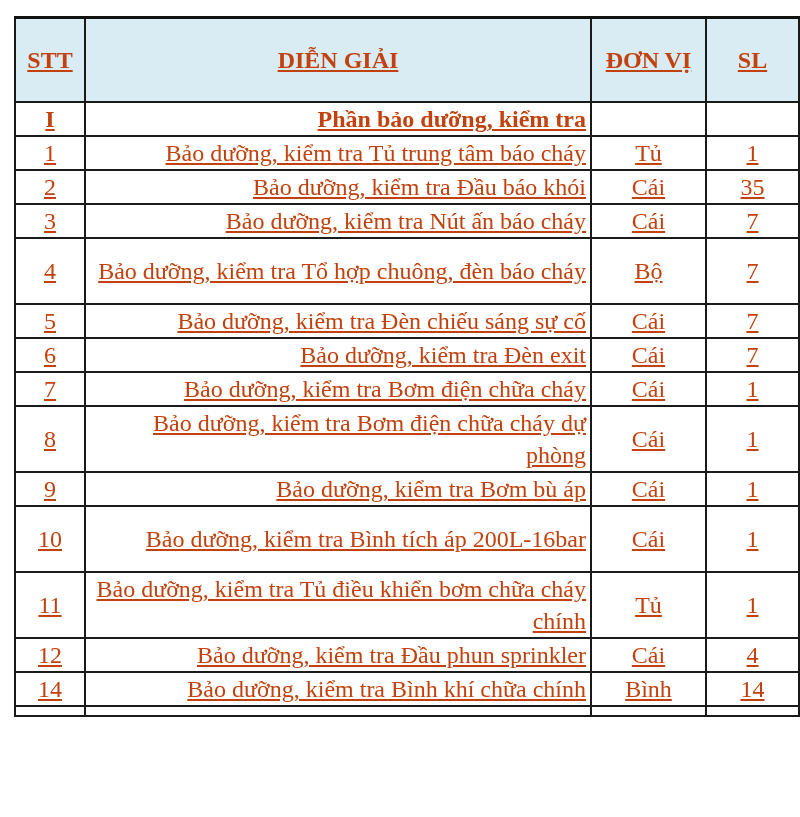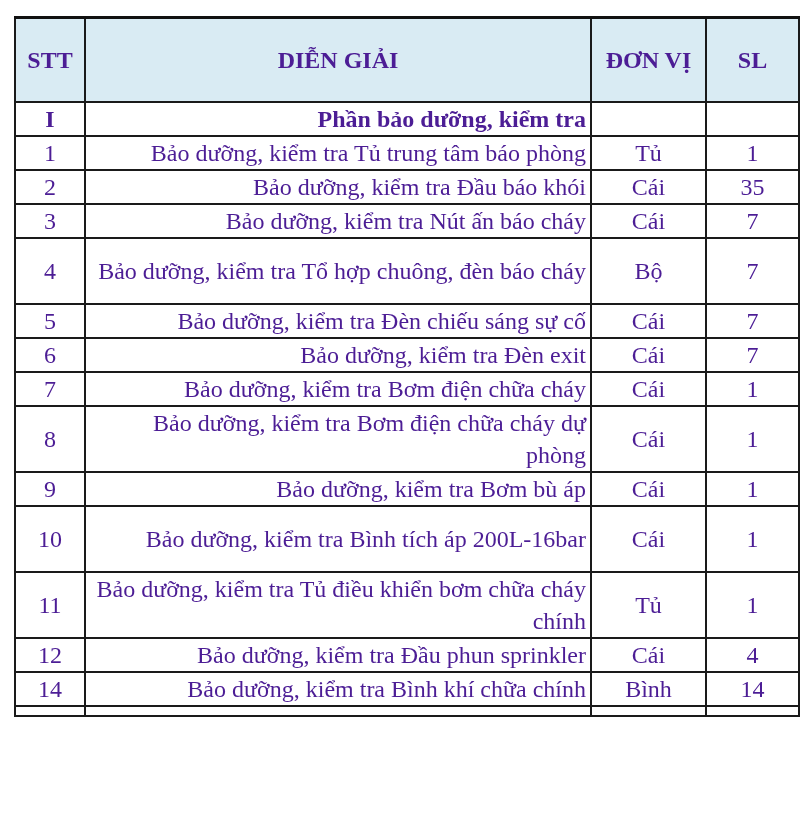--- a/index.html
+++ b/index.html
@@ -1,22 +1,23 @@
 <!DOCTYPE html>
 <html><head>
 <meta charset="utf-8">
 <style>
   html, body { margin: 0; padding: 0; background: #ffffff; }
   body { width: 800px; height: 817px; overflow: hidden; position: relative; }
   .tbl {
     position: absolute; left: 14px; top: 16px;
     border-collapse: collapse;
     font-family: "Liberation Serif", "DejaVu Serif", serif;
-    color: #4c1d95;
+    color: #c2410c;
     table-layout: fixed;
+    text-decoration: underline;
   }
   .tbl td, .tbl th {
     border: 2px solid #1a1a1a;
     padding: 0;
     font-size: 24px;
     line-height: 32px;
   }
   .tbl thead th {
     background: #d9ebf3;
     font-weight: bold;
@@ -51,21 +52,21 @@
   <tbody>
     <tr class="row h1 section">
       <td class="c-stt">I</td>
       <td class="c-desc">Phần bảo dưỡng, kiểm tra</td>
       <td class="c-unit"></td>
       <td class="c-qty"></td>
     </tr>
 
     <tr class="row h1">
       <td class="c-stt">1</td>
-      <td class="c-desc">Bảo dưỡng, kiểm tra Tủ trung tâm báo phòng</td>
+      <td class="c-desc">Bảo dưỡng, kiểm tra Tủ trung tâm báo cháy</td>
       <td class="c-unit">Tủ</td>
       <td class="c-qty">1</td>
     </tr>
     <tr class="row h1">
       <td class="c-stt">2</td>
       <td class="c-desc">Bảo dưỡng, kiểm tra Đầu báo khói</td>
       <td class="c-unit">Cái</td>
       <td class="c-qty">35</td>
     </tr>
     <tr class="row h1">

